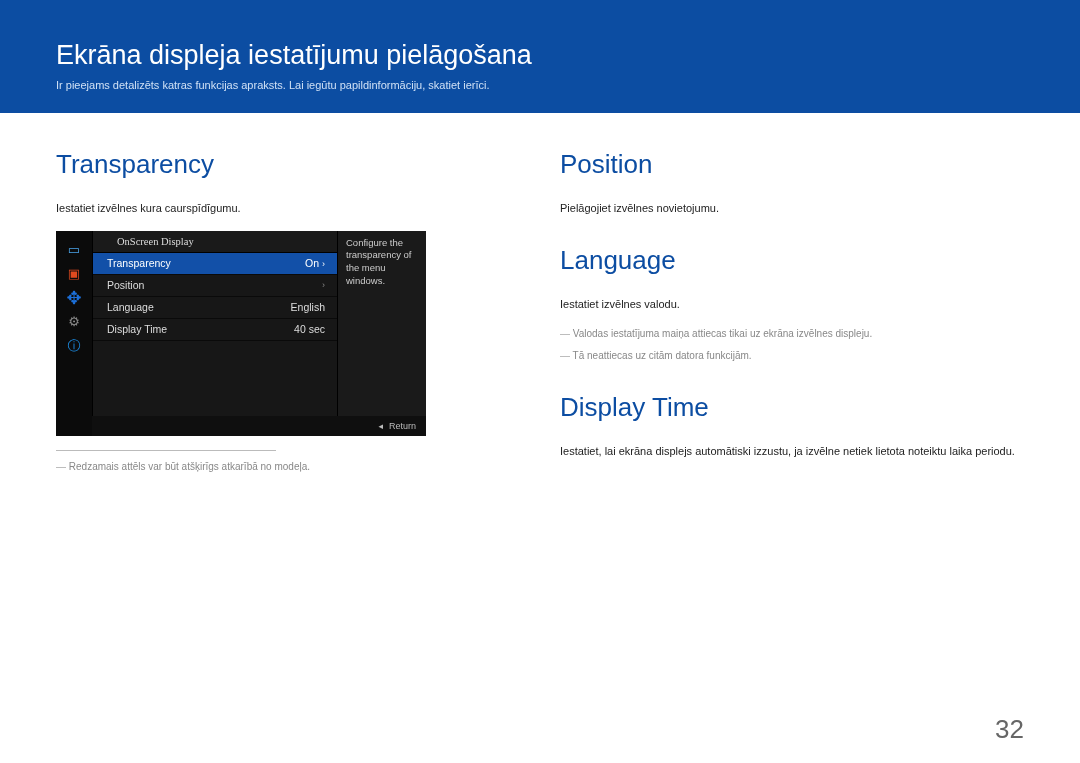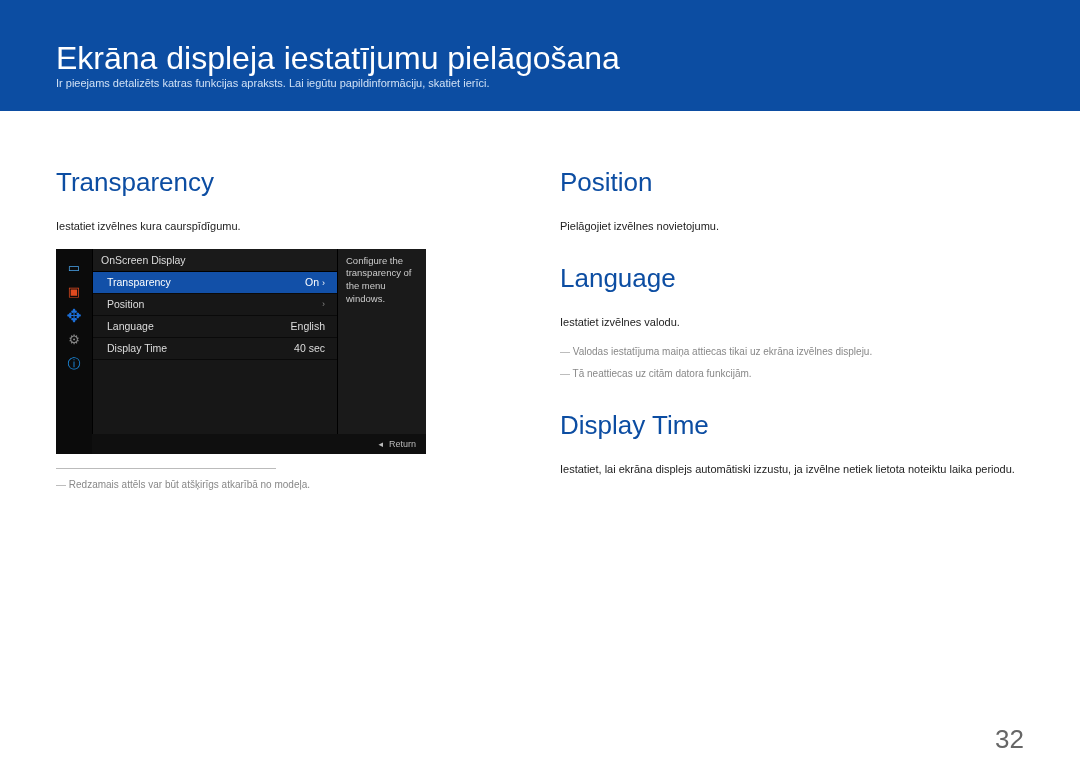--- a/index.html
+++ b/index.html
@@ -1,39 +1,39 @@
 <!DOCTYPE html>
 <html><head>
 <meta charset="utf-8">
 <style>
   * { box-sizing: border-box; margin: 0; padding: 0; }
   body { font-family: Arial, Helvetica, sans-serif; width: 1080px; height: 763px; background: #fff; color: #222; }
   .banner { background: #0c4da2; color: #fff; padding: 40px 56px 22px 56px; }
   .chapter { font-size: 22px; font-weight: 400; margin-bottom: 6px; }
-  .title { font-size: 32px; font-weight: 400; margin-bottom: 0; }
+  .title { font-size: 27px; font-weight: 400; margin-bottom: 8px; }
   .subtitle { font-size: 11px; color: #cfe0f5; }
-  .content { display: flex; padding: 36px 56px 0 56px; gap: 40px; margin-top: 20px; }
+  .content { display: flex; padding: 36px 56px 0 56px; gap: 40px; }
   .col { flex: 1; }
   .section-h { color: #0c4da2; font-size: 26px; font-weight: 400; margin-bottom: 20px; }
   .body-text { font-size: 11px; margin-bottom: 14px; line-height: 1.5; }
   .note { font-size: 10px; color: #888; margin-top: 6px; line-height: 1.6; }
   .note::before { content: "― "; color: #aaa; }
   .hr { border: none; border-top: 1px solid #bbb; width: 220px; margin: 14px 0 8px 0; }
-  .page-num { position: absolute; right: 56px; bottom: 8px; font-size: 26px; color: #666; }
+  .page-num { position: absolute; right: 56px; bottom: 18px; font-size: 26px; color: #666; }
   .inline-accent { color: #0c4da2; }
 
   
   .osd { width: 370px; height: 205px; background: #000; display: flex; font-size: 10.5px; color: #ddd; position: relative; margin-top: 4px; }
   .osd-left { width: 36px; background: #0b0b0b; display: flex; flex-direction: column; align-items: center; padding-top: 10px; gap: 6px; }
   .osd-ic { width: 20px; height: 18px; display: flex; align-items: center; justify-content: center; font-size: 13px; color: #4aa3e8; }
   .osd-ic.move { color: #1c6fd8; font-size: 18px; }
   .osd-ic.gear { color: #888; }
   .osd-ic.info { color: #1c8fe8; }
   .osd-mid { flex: 1; background: #171717; border-left: 1px solid #000; border-right: 1px solid #000; }
-  .osd-header { background: #1a1a1a; padding: 5px 8px; border-bottom: 1px solid #000; }
+  .osd-header { background: #1a1a1a; padding: 5px 24px; border-bottom: 1px solid #000; font-family: Liberation Serif, serif; }
   .osd-row { display: flex; justify-content: space-between; align-items: center; padding: 4px 12px 4px 14px; border-bottom: 1px solid #0a0a0a; height: 22px; }
   .osd-row.sel { background: #1250a8; color: #fff; }
   .osd-row.sel .arrow { color: #fff; }
   .arrow { color: #888; font-size: 9px; }
   .osd-right { width: 88px; background: #1a1a1a; padding: 6px 8px; font-size: 9.5px; line-height: 1.35; color: #ccc; }
   .osd-footer { position: absolute; bottom: 0; right: 0; left: 36px; background: #0f0f0f; height: 20px; display: flex; align-items: center; justify-content: flex-end; padding-right: 10px; font-size: 9px; color: #bbb; gap: 6px; }
 
   .section-block { margin-bottom: 28px; }
 </style>
 </head>

